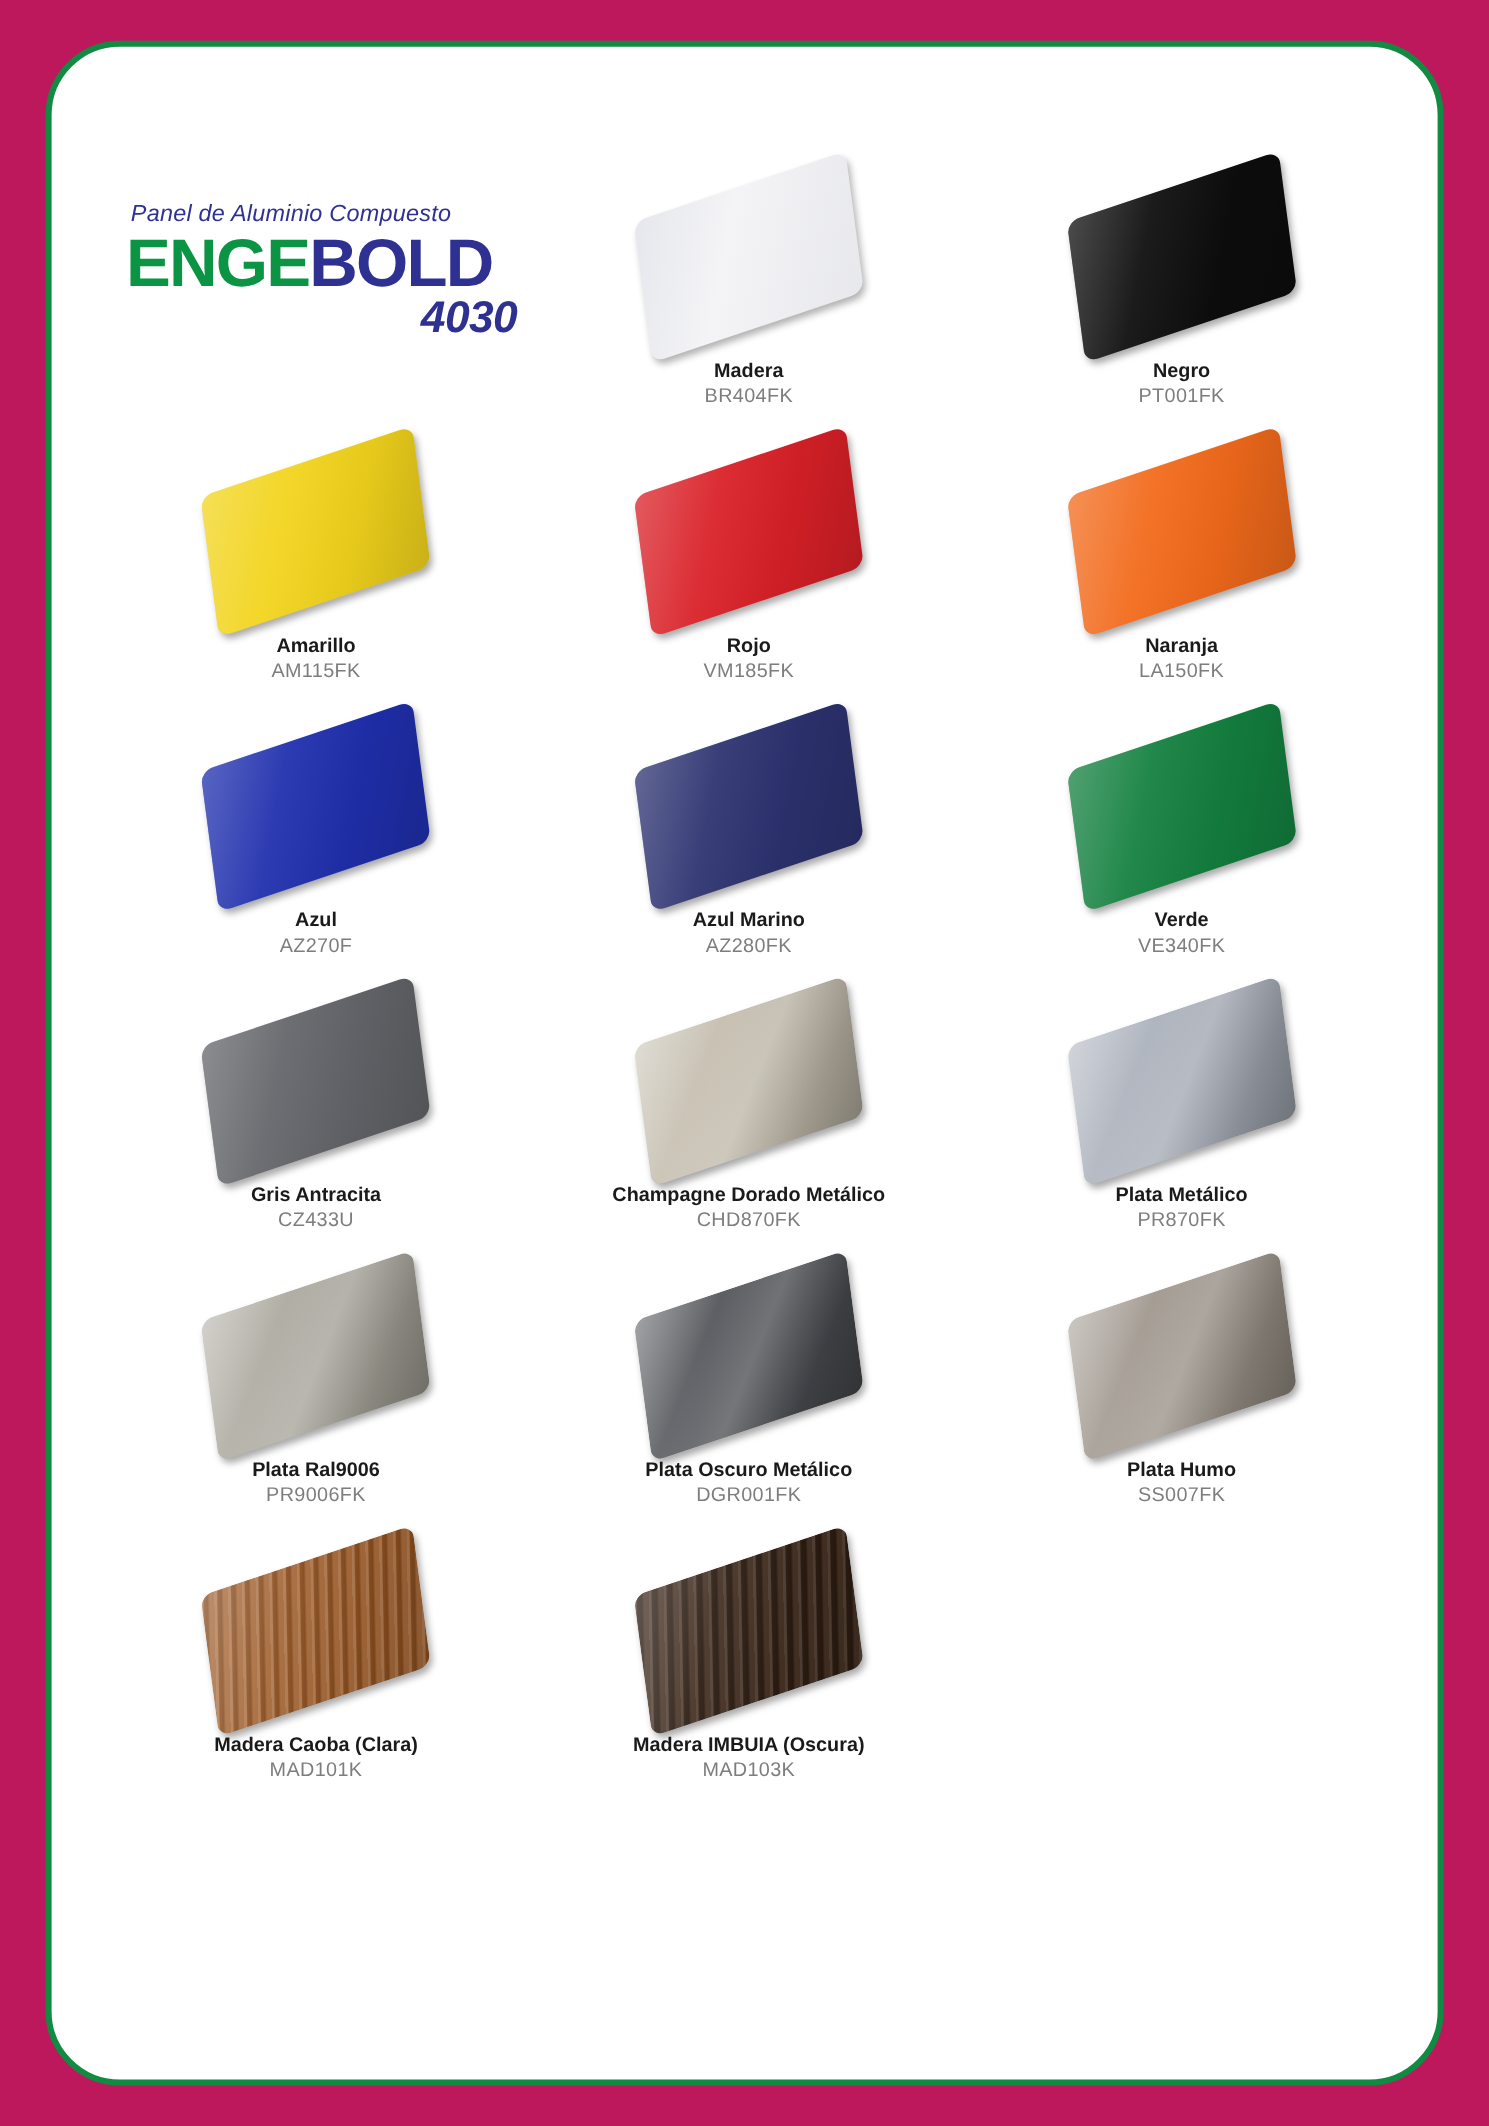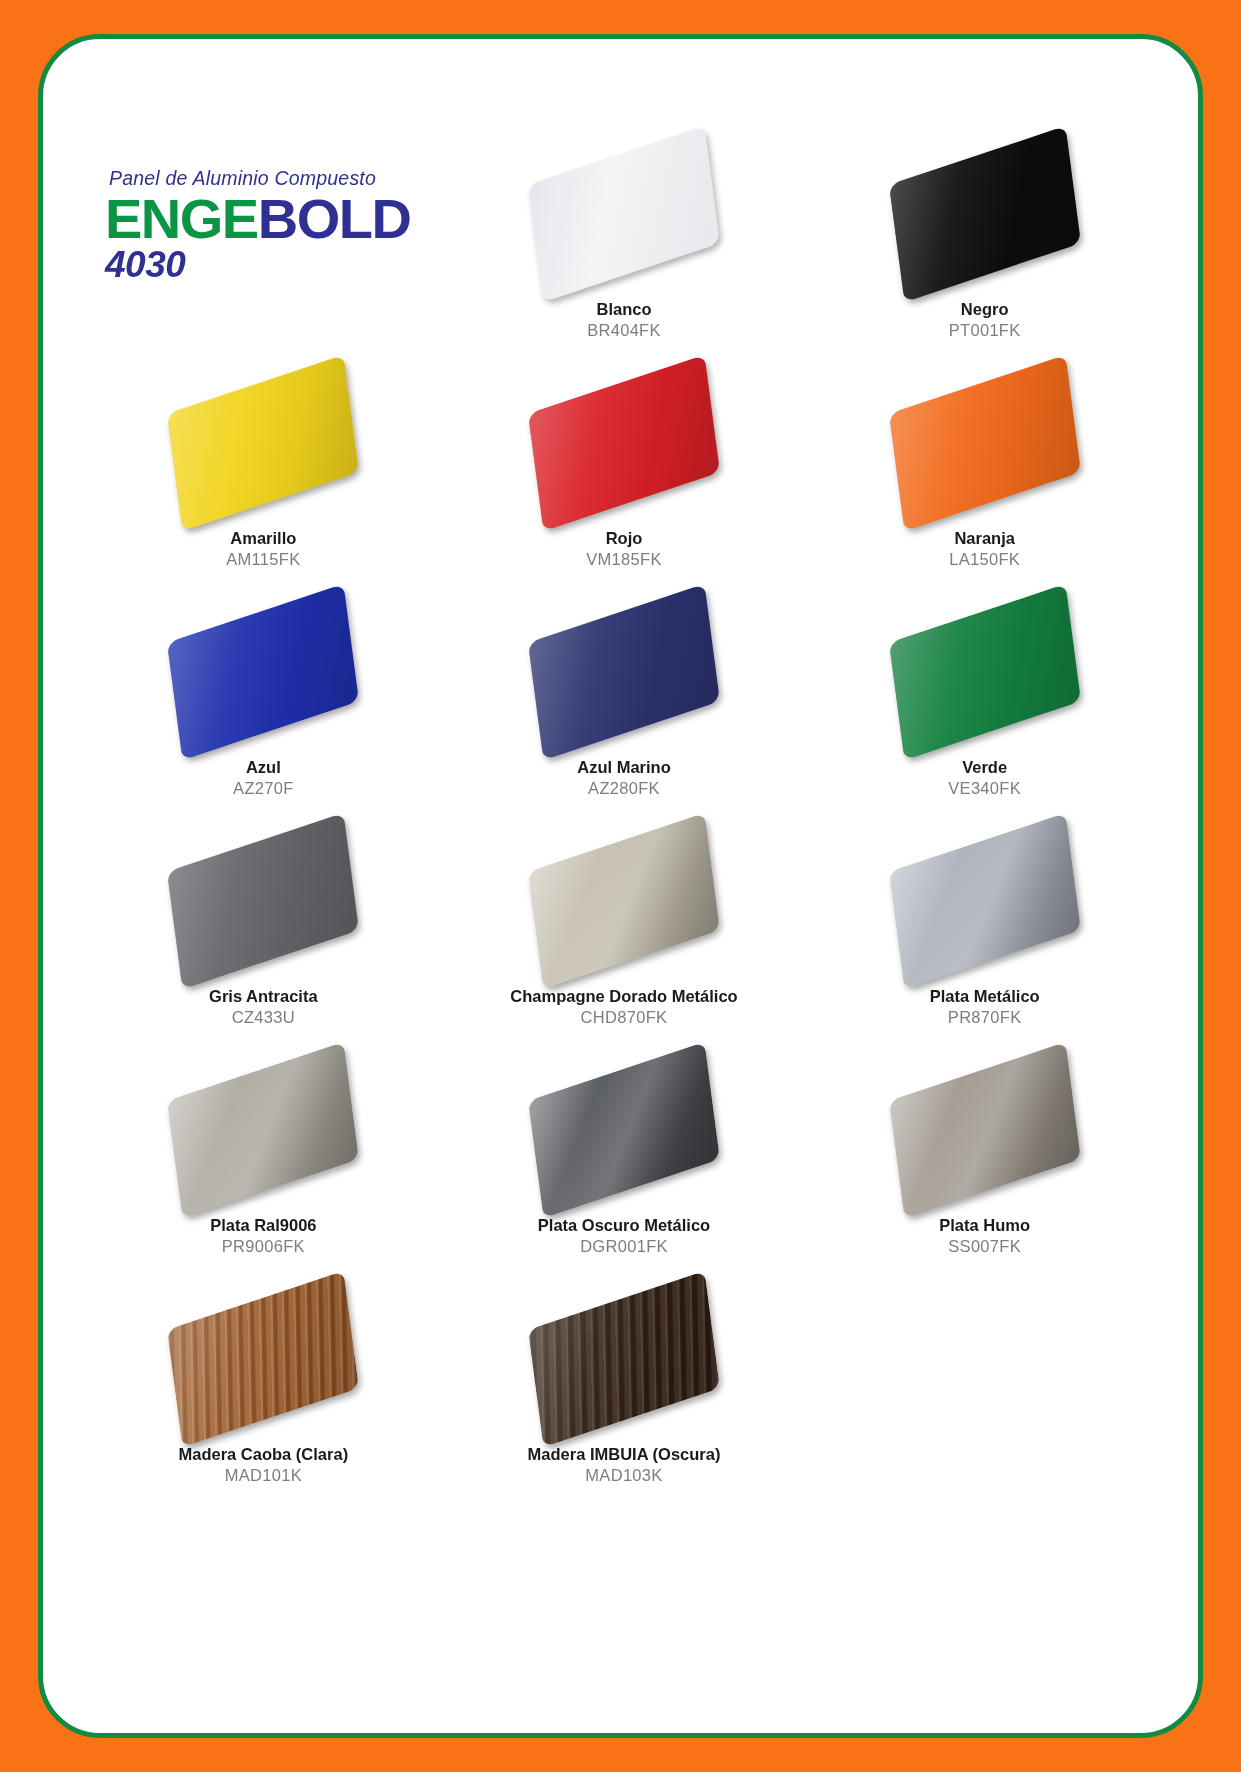--- a/index.html
+++ b/index.html
@@ -8,21 +8,21 @@
     width: 1241px;
     height: 1772px;
     background: #ffffff;
     font-family: "Liberation Sans", sans-serif;
   }
 
   .page {
     position: relative;
     width: 1241px;
     height: 1772px;
-    background: #f97316;
+    background: #be185d;
     padding: 34px 38px;
   }
 
   .frame {
     position: relative;
     width: 100%;
     height: 100%;
     border: 5px solid #118b42;
     border-radius: 62px;
     background: #ffffff;
@@ -47,21 +47,21 @@
     font-size: 56px;
     font-weight: bold;
     letter-spacing: -1.5px;
     line-height: 0.95;
     margin-top: 2px;
     white-space: nowrap;
   }
   .logo-enge { color: #0b9444; }
   .logo-bold { color: #2e3192; text-align: right; }
   .logo-model {
-    text-align: left;
+    text-align: right;
     font-style: italic;
     font-weight: bold;
     font-size: 37px;
     color: #2e3192;
     letter-spacing: -0.5px;
     line-height: 1;
     margin-top: 1px;
     padding-right: 4px;
   }
 
@@ -156,21 +156,21 @@
       <div class="logo-model">4030</div>
     </div>
 
     <div class="grid" id="color-grid">
         <div class="cell empty"></div>
         <div class="cell">
           <div class="swatch-wrap">
             <div class="swatch white-panel" style="background: rgb(244, 244, 246);"></div>
           </div>
           <div class="labels">
-            <div class="color-name">Blanco</div>
+            <div class="color-name">Madera</div>
             <div class="color-code">BR404FK</div>
           </div>
         </div>
         <div class="cell">
           <div class="swatch-wrap">
             <div class="swatch" style="background: rgb(13, 13, 13);"></div>
           </div>
           <div class="labels">
             <div class="color-name">Negro</div>
             <div class="color-code">PT001FK</div>

